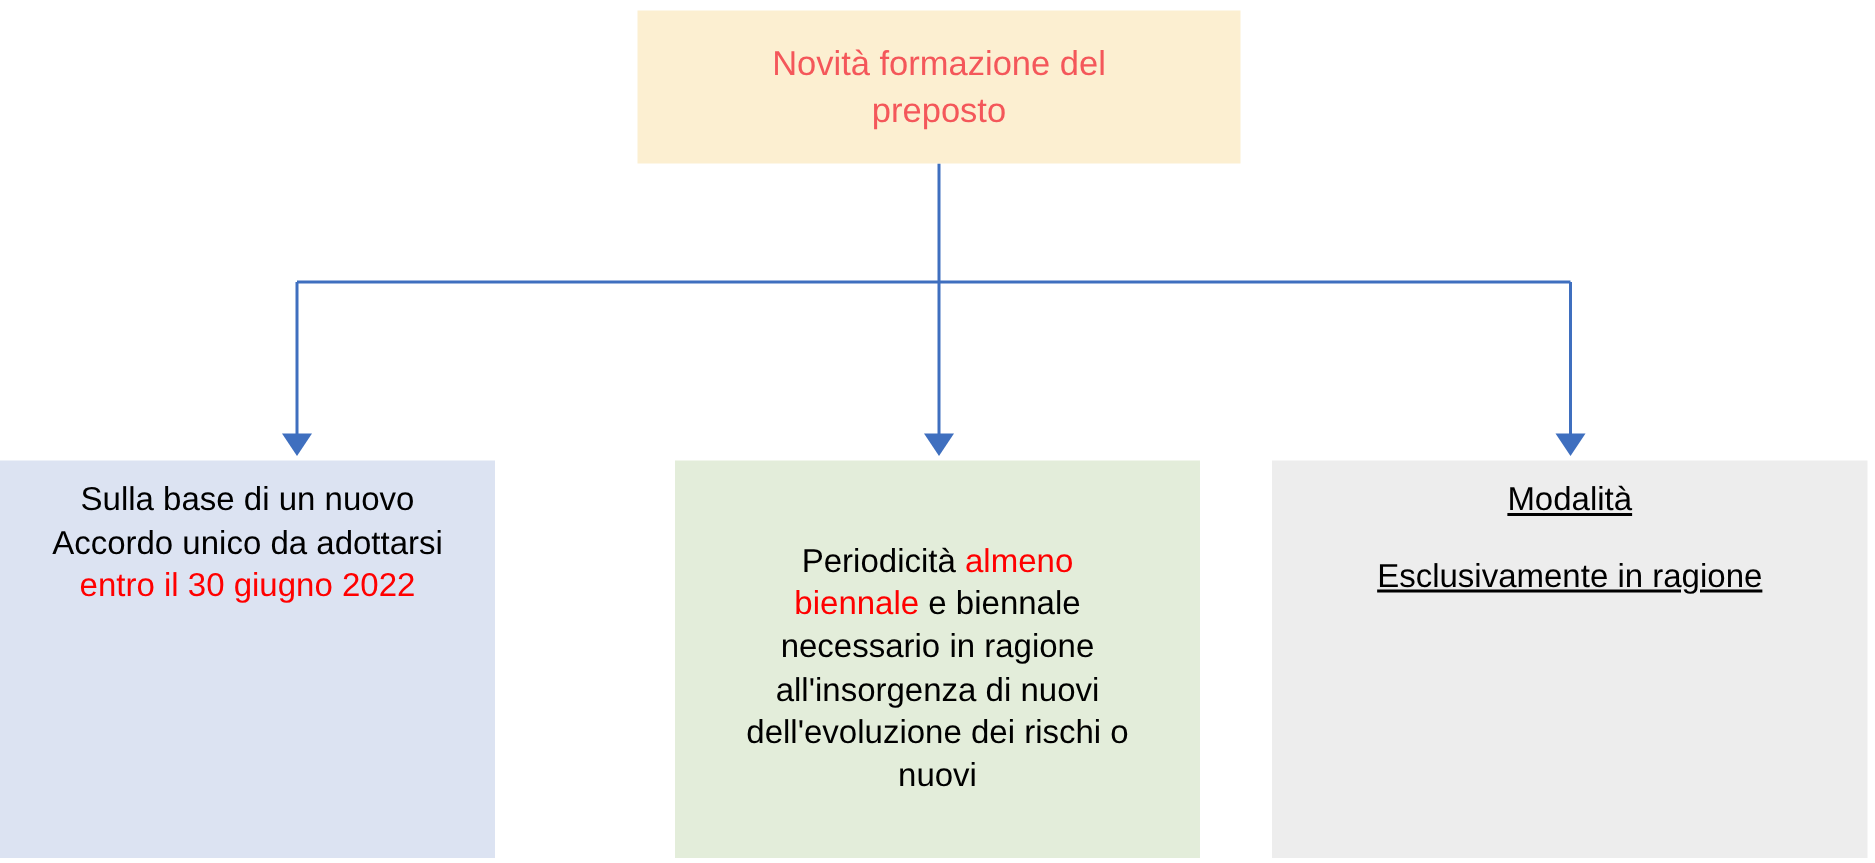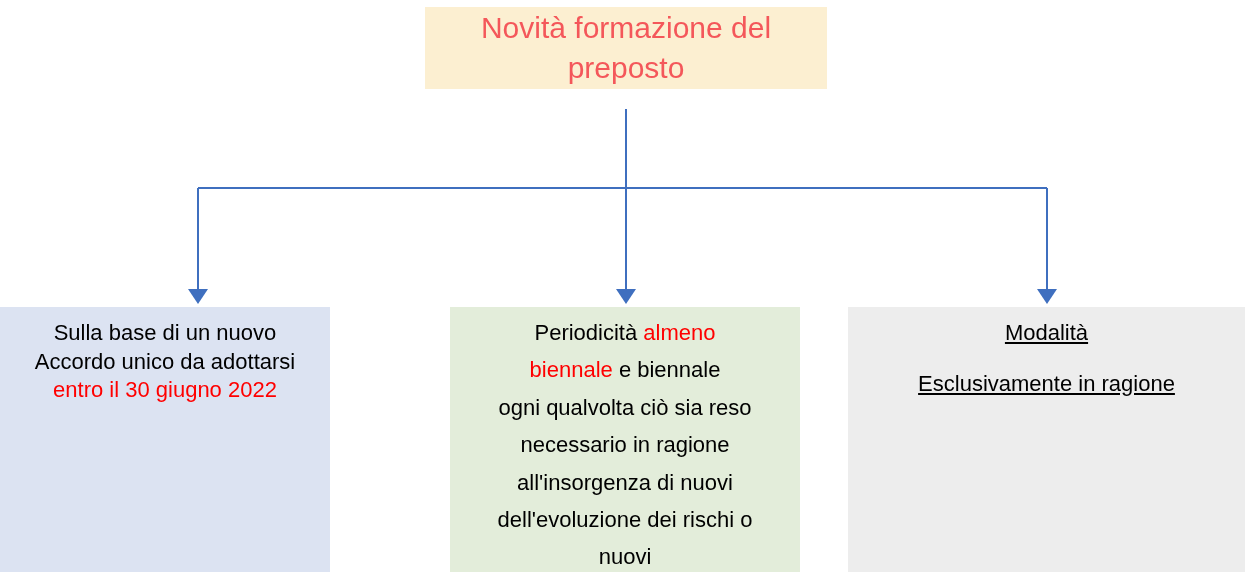--- a/index.html
+++ b/index.html
@@ -43,25 +43,25 @@
     text-align: center;
     line-height: 1.30;
     font-size: 22px;
     color: #000000;
   }
 
   .node-root {
     left: 425px;
     top: 7px;
     width: 402px;
-    height: 82px;
+    height: 102px;
     background: #FCEFD1;
     justify-content: center;
     color: #F4575A;
-    font-size: 30px;
+    font-size: 23px;
     line-height: 1.33;
     padding: 0 21px;
   }
 
   .node-left {
     left: 0px;
     top: 307px;
     width: 330px;
     height: 265px;
     background: #DCE3F2;
@@ -69,21 +69,21 @@
     justify-content: flex-start;
   }
 
   .node-mid {
     left: 450px;
     top: 307px;
     width: 350px;
     height: 265px;
     background: #E3EDDA;
     padding: 12px 10px 0 10px;
-    justify-content: space-between;
+    justify-content: center;
   }
 
   .node-right {
     left: 848px;
     top: 307px;
     width: 397px;
     height: 265px;
     background: #EDEDED;
     padding: 12px 10px 0 10px;
     justify-content: flex-start;
@@ -127,21 +127,20 @@
 
   <div class="node node-left">
     <span class="line">Sulla base di un nuovo</span>
     <span class="line">Accordo unico da adottarsi</span>
     <span class="line em-red">entro il 30 giugno 2022</span>
   </div>
 
   <div class="node node-mid">
     <span class="line"><span>Periodicità </span><span class="em-red">almeno</span></span>
     <span class="line"><span class="em-red">biennale</span><span> e biennale</span></span>
-    <span class="line">ogni qualvolta ciò sia reso</span>
     <span class="line">necessario in ragione</span>
     <span class="line">all'insorgenza di nuovi</span>
     <span class="line">dell'evoluzione dei rischi o</span>
     <span class="line">nuovi</span>
   </div>
 
   <div class="node node-right">
     <span class="line">Modalità</span>
     <span class="line spacer"></span>
     <span class="line">Esclusivamente in ragione</span>

